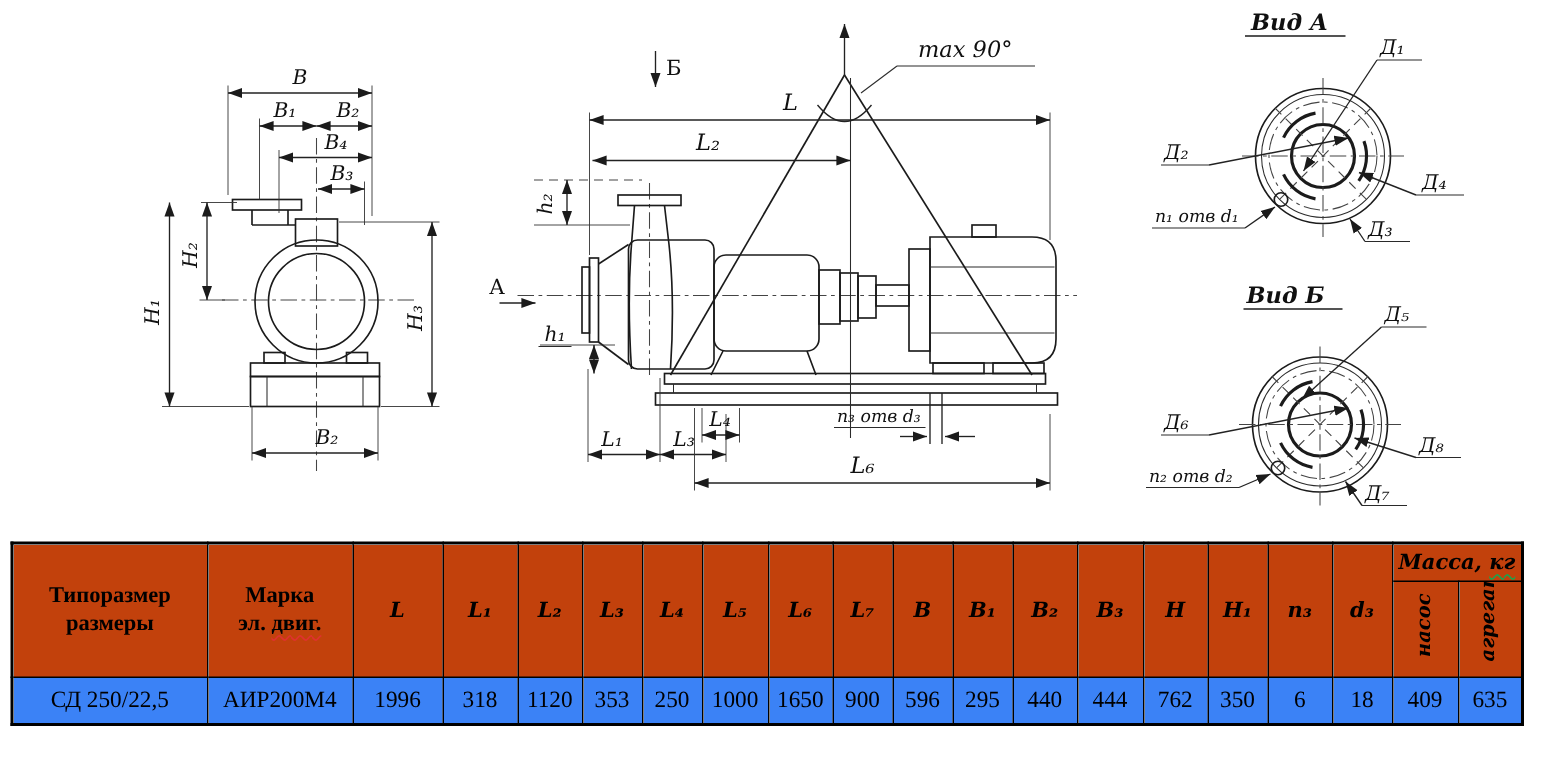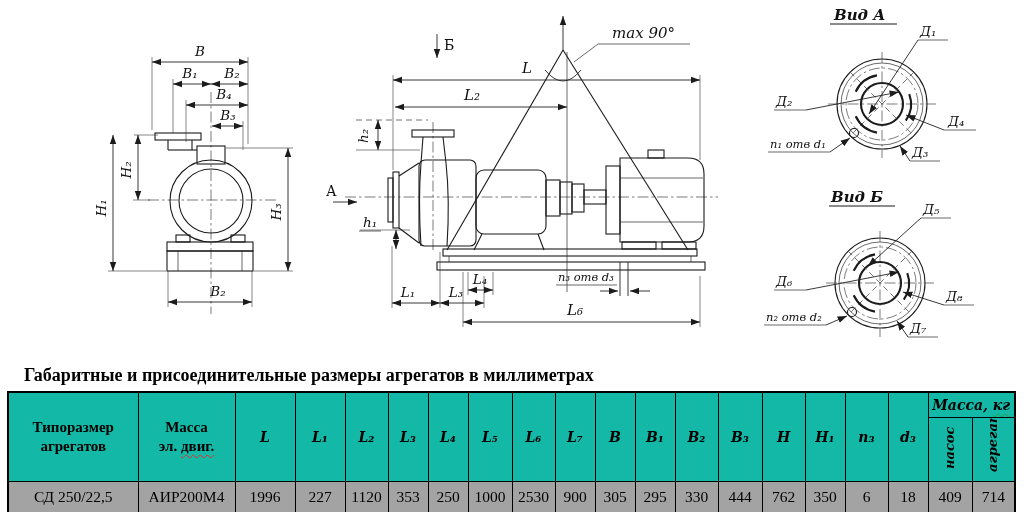--- a/index.html
+++ b/index.html
@@ -17,27 +17,27 @@
   text.dlb{font:italic 15px "DejaVu Serif",serif;}
   text.sm{font:italic 11.5px "DejaVu Serif",serif;}
   text.vt{font:italic bold 15px "DejaVu Serif",serif;}
   text.up{font:14px "DejaVu Serif",serif;}
 
   .sec-title{margin:3px 0 3px 24px;font:bold 18px "Liberation Serif",serif;color:#000;height:25px;line-height:25px;}
 
   table.dims{border-collapse:collapse;margin-left:7px;table-layout:fixed;width:1008px;}
   table.dims{border:2px solid #000;}
   table.dims th,table.dims td{border:1px solid #000;padding:0;text-align:center;vertical-align:middle;overflow:hidden;}
-  table.dims th{background:#14b8a6;}
+  table.dims th{background:#c2410c;}
   th.name{font:bold 15px "Liberation Serif",serif;line-height:1.25;}
   th.dim{font:bold italic 14px "DejaVu Serif",serif;}
   th.mass{font:bold italic 14px "DejaVu Serif",serif;height:24px;}
   th.vert span.rot{writing-mode:vertical-rl;transform:rotate(180deg);display:inline-block;
        height:48px;font:bold italic 13px "DejaVu Serif",serif;line-height:1.05;}
-  tr.data td{font:15.5px "Liberation Serif",serif;height:30px;background:#a3a3a3;}
+  tr.data td{font:15.5px "Liberation Serif",serif;height:30px;background:#3b82f6;}
   .wavy-red{text-decoration:underline wavy #e03030 1px;text-underline-offset:3px;}
   .wavy-green{text-decoration:underline wavy #1fa14a 1px;text-underline-offset:3px;}
   tr.hrow1{height:24px;} tr.hrow2{height:64px;}
 </style>
 </head>
 <body>
 
 <div class="canvas">
 
 <svg width="1030" height="356" viewBox="0 0 1030 356">
@@ -249,21 +249,20 @@
     <line class="d" x1="944" y1="305" x2="903" y2="292" marker-end="url(#ar)"></line>
     <text class="dl" x="910" y="333">Д₇</text>
     <line class="sthin" x1="908" y1="337" x2="938" y2="337"></line>
     <line class="d" x1="908" y1="337" x2="897" y2="321" marker-end="url(#ar)"></line>
     <text class="sm" x="766" y="321">п₂ отв d₂</text>
     <line class="sthin" x1="764" y1="325" x2="826" y2="325"></line>
     <line class="d" x1="826" y1="325" x2="847" y2="316" marker-end="url(#ar)"></line>
   </g>
 </svg>
 
-<div class="sec-title">Габаритные и присоединительные размеры агрегатов в миллиметрах</div>
 
 <table class="dims">
   <colgroup>
     <col style="width:130px">
         <col style="width:97px">
         <col style="width:60px">
         <col style="width:50px">
     <col style="width:43px">
         <col style="width:40px">
         <col style="width:40px">
@@ -278,24 +277,24 @@
         <col style="width:40px">
     <col style="width:43px">
         <col style="width:40px">
         <col style="width:44px">
         <col style="width:43px">
   </colgroup>
   <tbody>
         <tr class="hrow1">
     <th class="name" rowspan="2">
       <span style="display:block">Типоразмер</span>
-      <span style="display:block">агрегатов</span>
+      <span style="display:block">размеры</span>
     </th>
     <th class="name" rowspan="2">
-      <span style="display:block">Масса</span>
+      <span style="display:block">Марка</span>
       <span style="display:block"><span>эл. </span><span class="wavy-red">двиг.</span></span>
     </th>
     <th class="dim" rowspan="2">L</th>
     <th class="dim" rowspan="2">L₁</th>
     <th class="dim" rowspan="2">L₂</th>
     <th class="dim" rowspan="2">L₃</th>
     <th class="dim" rowspan="2">L₄</th>
     <th class="dim" rowspan="2">L₅</th>
     <th class="dim" rowspan="2">L₆</th>
     <th class="dim" rowspan="2">L₇</th>
@@ -310,34 +309,34 @@
     <th class="mass" colspan="2"><span>Масса, </span><span class="wavy-green">кг</span></th>
   </tr>
   <tr class="hrow2">
     <th class="vert"><span class="rot">насос</span></th>
     <th class="vert"><span class="rot">агрегат</span></th>
   </tr>
   <tr class="data">
     <td>СД 250/22,5</td>
     <td>АИР200М4</td>
     <td>1996</td>
-    <td>227</td>
+    <td>318</td>
     <td>1120</td>
     <td>353</td>
     <td>250</td>
     <td>1000</td>
-    <td>2530</td>
+    <td>1650</td>
     <td>900</td>
-    <td>305</td>
+    <td>596</td>
     <td>295</td>
-    <td>330</td>
+    <td>440</td>
     <td>444</td>
     <td>762</td>
     <td>350</td>
     <td>6</td>
     <td>18</td>
     <td>409</td>
-    <td>714</td>
+    <td>635</td>
   </tr>
 </tbody>
     </table>
 
 </div>
 
 </body></html>

